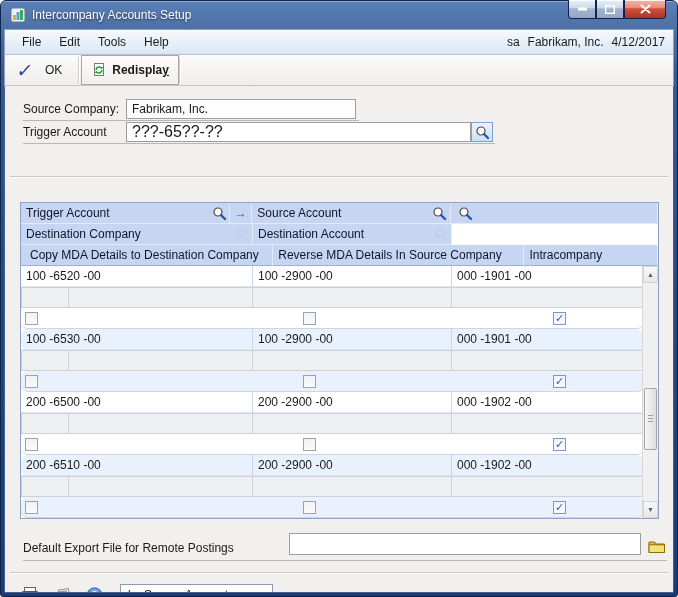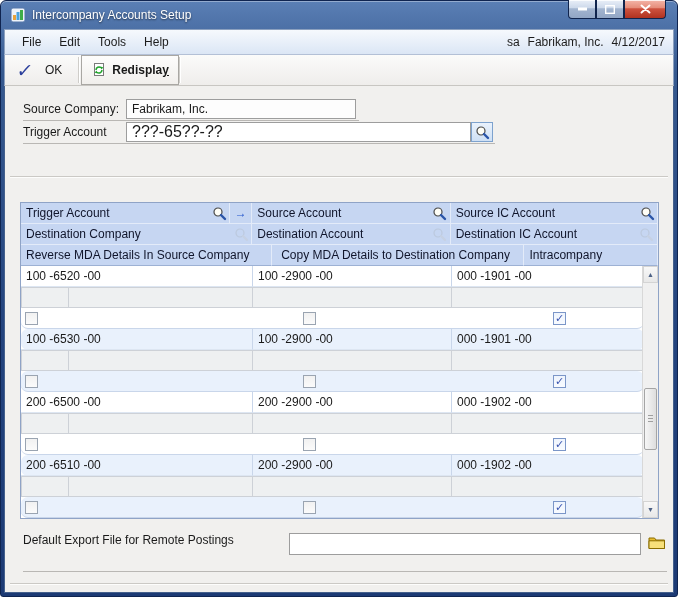--- a/index.html
+++ b/index.html
@@ -92,22 +92,22 @@
   .vscroll { position:absolute; top:0; right:0; width:16px; height:252px; background:#f0f0f0; border-left:1px solid #d8d8d8; }
   .sbtn { position:absolute; left:0; width:15px; height:17px; display:flex; align-items:center; justify-content:center;
     font-size:7px; color:#4d6185; background:linear-gradient(180deg,#f8f8f8,#e8e8e8); border:1px solid #d4d4d4; cursor:default; }
   .sbtn.up { top:0; } .sbtn.down { bottom:0; }
   .sthumb { position:absolute; top:122px; left:1px; width:13px; height:62px;
     background:linear-gradient(90deg,#f6f6f6,#dedede); border:1px solid #a5a5a5; border-radius:2px; cursor:default; }
   .sthumb::after { content:""; position:absolute; left:3px; right:3px; top:26px; height:9px;
     background:repeating-linear-gradient(180deg,#9f9f9f 0 1px,transparent 1px 3px); }
 
   
-  .export-row { display:flex; align-items:flex-start; margin:14px 0 0 18px; width:644px;
-    border-bottom:1px solid #b9b7b4; padding-bottom:16px; }
+  .export-row { display:flex; align-items:flex-end; margin:14px 0 0 18px; width:644px;
+    border-bottom:1px solid #b9b7b4; padding-bottom:5px; }
   .export-label { flex:1; }
   .export-input { width:352px; height:22px; border:1px solid #9d9d9d; background:#fff; padding:2px 5px;
     font-family:inherit; font-size:12px; }
   .folder-btn { margin-left:6px; width:20px; height:18px; display:flex; align-items:center; justify-content:center;
     background:transparent; border:none; cursor:default; }
 
   
   .hsep2 { margin:11px 5px 0 5px; border-top:1px solid #cbc9c5; box-shadow:0 1px 0 #fdfdfc; }
   .footer { display:flex; align-items:center; gap:13px; margin:11px 0 0 16px; }
   .ficon { display:inline-flex; cursor:default; }
@@ -231,21 +231,20 @@
           <div class="arrow-cell">→</div>
           <div class="hc r1c2">
             <span class="lbl">Source Account</span>
             <span class="h-mag">
               <svg width="15" height="15">
                   <use href="#mag"></use>
                 </svg>
               </span>
           </div>
           <div class="hc r1c3">
-            <span class="lbl">Source IC Account</span>
             <span class="h-mag">
               <svg width="15" height="15">
                   <use href="#mag"></use>
                 </svg>
               </span>
           </div>
         </div>
         <div class="ghr">
           <div class="hc r2c1">
             <span class="lbl">Destination Company</span>
@@ -256,32 +255,24 @@
               </span>
           </div>
           <div class="hc r2c2">
             <span class="lbl">Destination Account</span>
             <span class="h-mag">
               <svg width="15" height="15">
                   <use href="#mag-dis"></use>
                 </svg>
               </span>
           </div>
-          <div class="hc r2c3">
-            <span class="lbl">Destination IC Account</span>
-            <span class="h-mag">
-              <svg width="15" height="15">
-                  <use href="#mag-dis"></use>
-                </svg>
-              </span>
-          </div>
         </div>
         <div class="ghr last">
+          <div class="hc r3b">Copy MDA Details to Destination Company</div>
           <div class="hc r3a">Reverse MDA Details In Source Company</div>
-          <div class="hc r3b">Copy MDA Details to Destination Company</div>
           <div class="hc r3c">Intracompany</div>
         </div>
       </div>
 
       <div class="gbody">
         <div class="rows" id="grid-rows">
   <div class="record">
     <div class="r acc">
       <div class="cell c1 t">100 -6520 -00</div>
       <div class="cell c2 s">100 -2900 -00</div>

